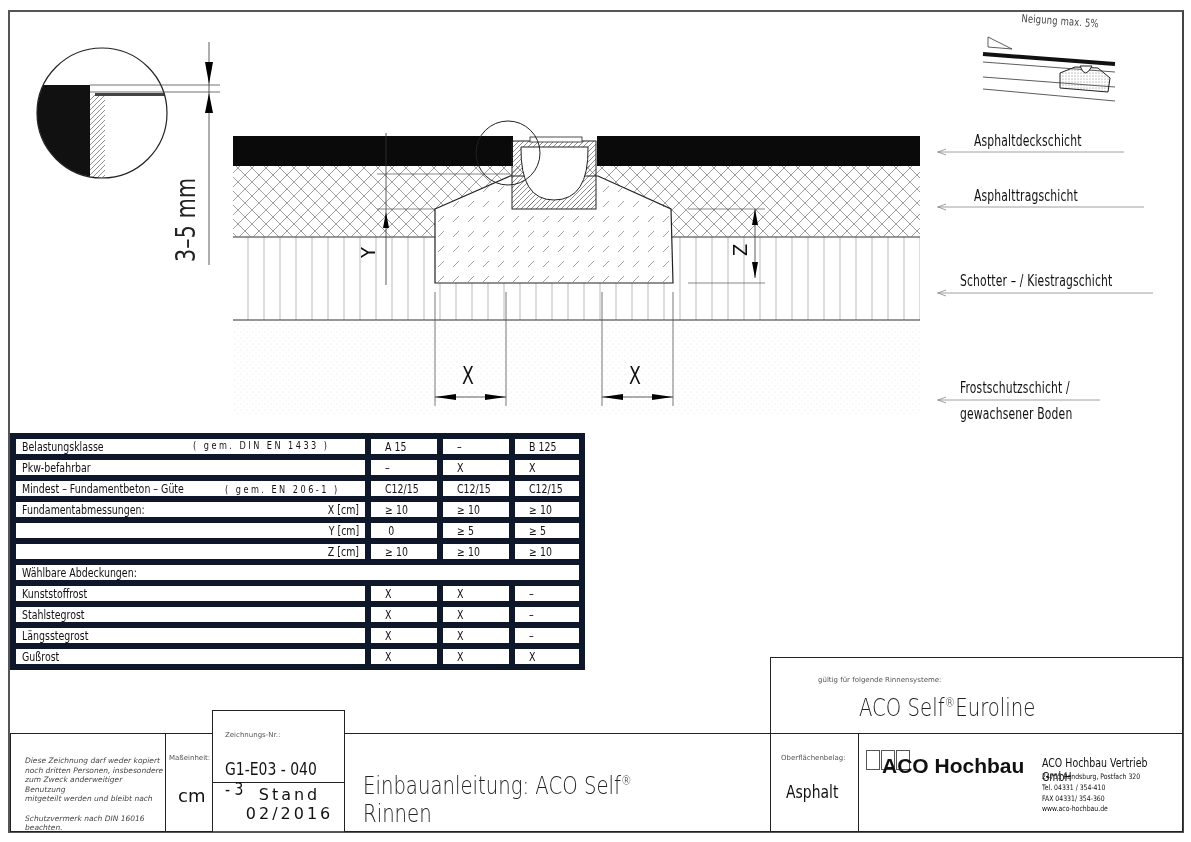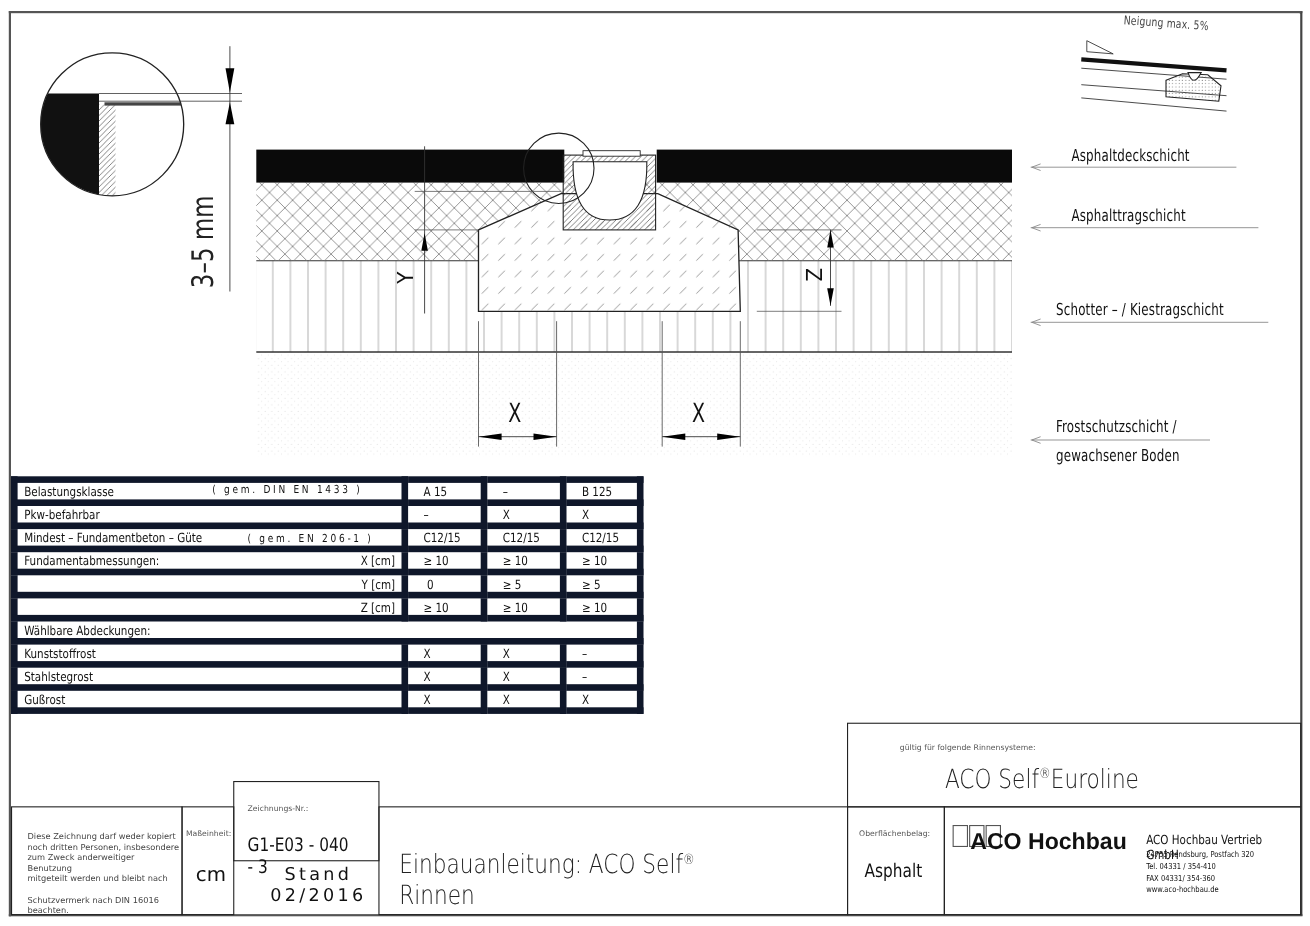--- a/index.html
+++ b/index.html
@@ -8,21 +8,21 @@
   svg.drawing{position:absolute;left:0;top:0;}
   .lbl{position:absolute;font-family:"DejaVu Sans Condensed","DejaVu Sans",sans-serif;font-size:15px;letter-spacing:0.2px;white-space:nowrap;transform:scaleX(0.8);transform-origin:left top;}
   table.spec{position:absolute;left:10px;top:433px;border-collapse:collapse;font-family:"DejaVu Sans",sans-serif;font-size:11.5px;}
   table.spec td{border:6px solid #0f172a;height:21px;padding:0 6px;box-sizing:border-box;white-space:nowrap;}
   table.spec td.lab{width:330px;}
   table.spec td.v{width:72px;text-align:left;padding-left:14px;}
   table.spec td.v3{width:70px;}
   .cond{display:inline-block;transform:scaleX(0.82);transform-origin:left center;}
   .condr{display:inline-block;transform:scaleX(0.82);transform-origin:right center;}
   .tb{position:absolute;border:1px solid #222;box-sizing:border-box;}
-  .small{font-size:7.5px;color:#444;line-height:9.5px;}
+  .small{font-size:7.5px;color:#444;line-height:9.5px;font-style:italic;}
   .tiny{font-size:7px;color:#555;}
 </style>
 </head>
 <body>
 
 <div class="frame"></div>
 
 <svg class="drawing" width="1191" height="842">
   <defs>
     <pattern id="xhatch" width="14" height="14" patternUnits="userSpaceOnUse">
@@ -188,20 +188,26 @@
       <td class="v"><span class="cond">X</span></td>
       <td class="v v3"><span class="cond">–</span></td>
     </tr>
     <tr>
       <td class="lab"><span class="cond">Stahlstegrost</span></td>
       <td class="v"><span class="cond">X</span></td>
       <td class="v"><span class="cond">X</span></td>
       <td class="v v3"><span class="cond">–</span></td>
     </tr>
     <tr>
+      <td class="lab"><span class="cond">Längsstegrost</span></td>
+      <td class="v"><span class="cond">X</span></td>
+      <td class="v"><span class="cond">X</span></td>
+      <td class="v v3"><span class="cond">–</span></td>
+    </tr>
+    <tr>
       <td class="lab"><span class="cond">Gußrost</span></td>
       <td class="v"><span class="cond">X</span></td>
       <td class="v"><span class="cond">X</span></td>
       <td class="v v3"><span class="cond">X</span></td>
     </tr>
   </tbody>
 </table>
 
 <div class="tb" style="left:10px;top:733px;width:156px;height:99px;padding:22px 0 0 14px;">
   <div class="small">Diese Zeichnung darf weder kopiert</div>

